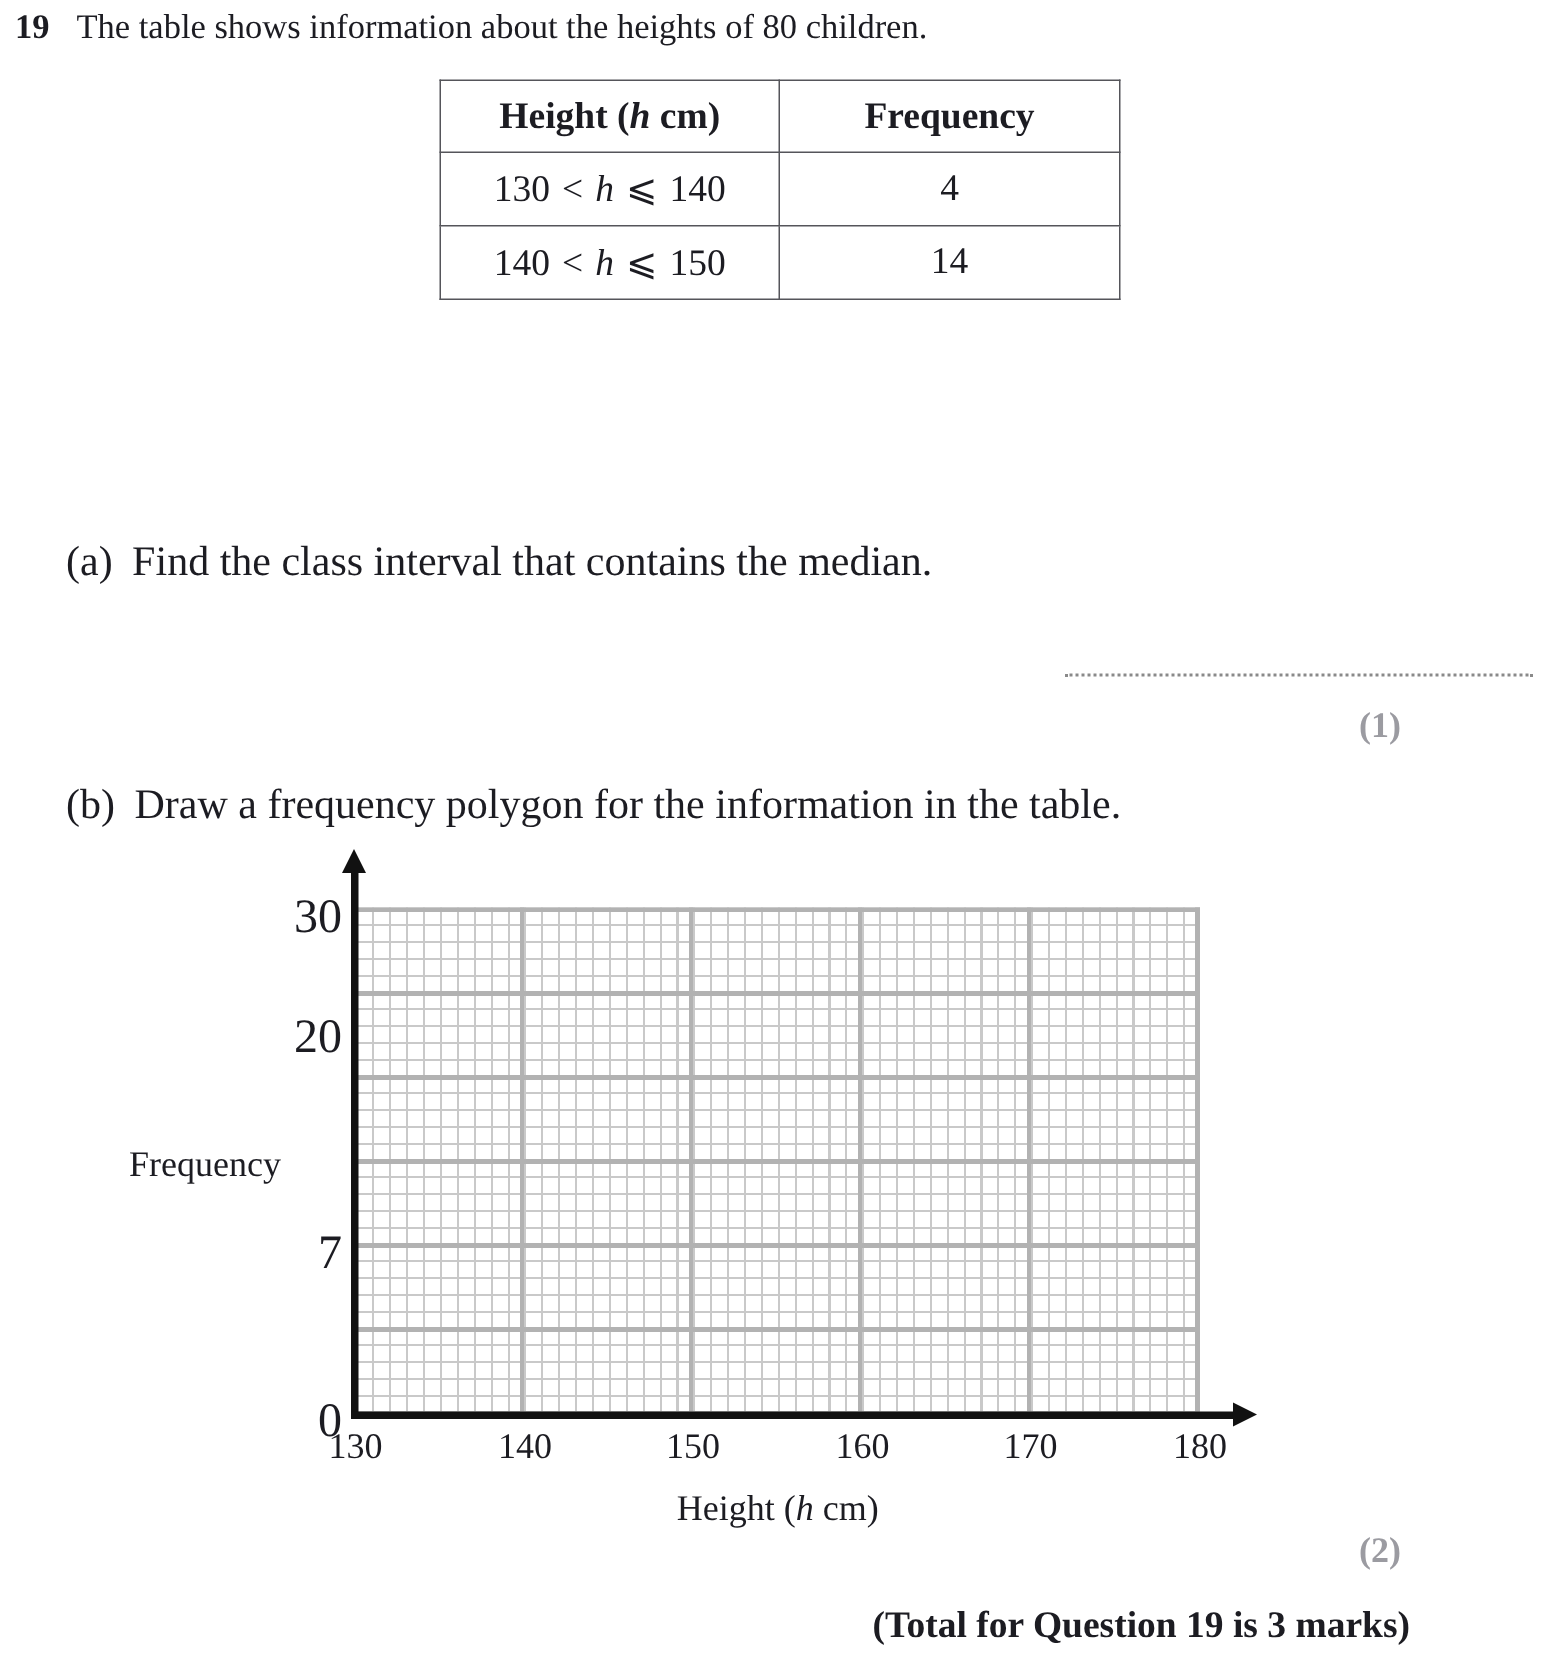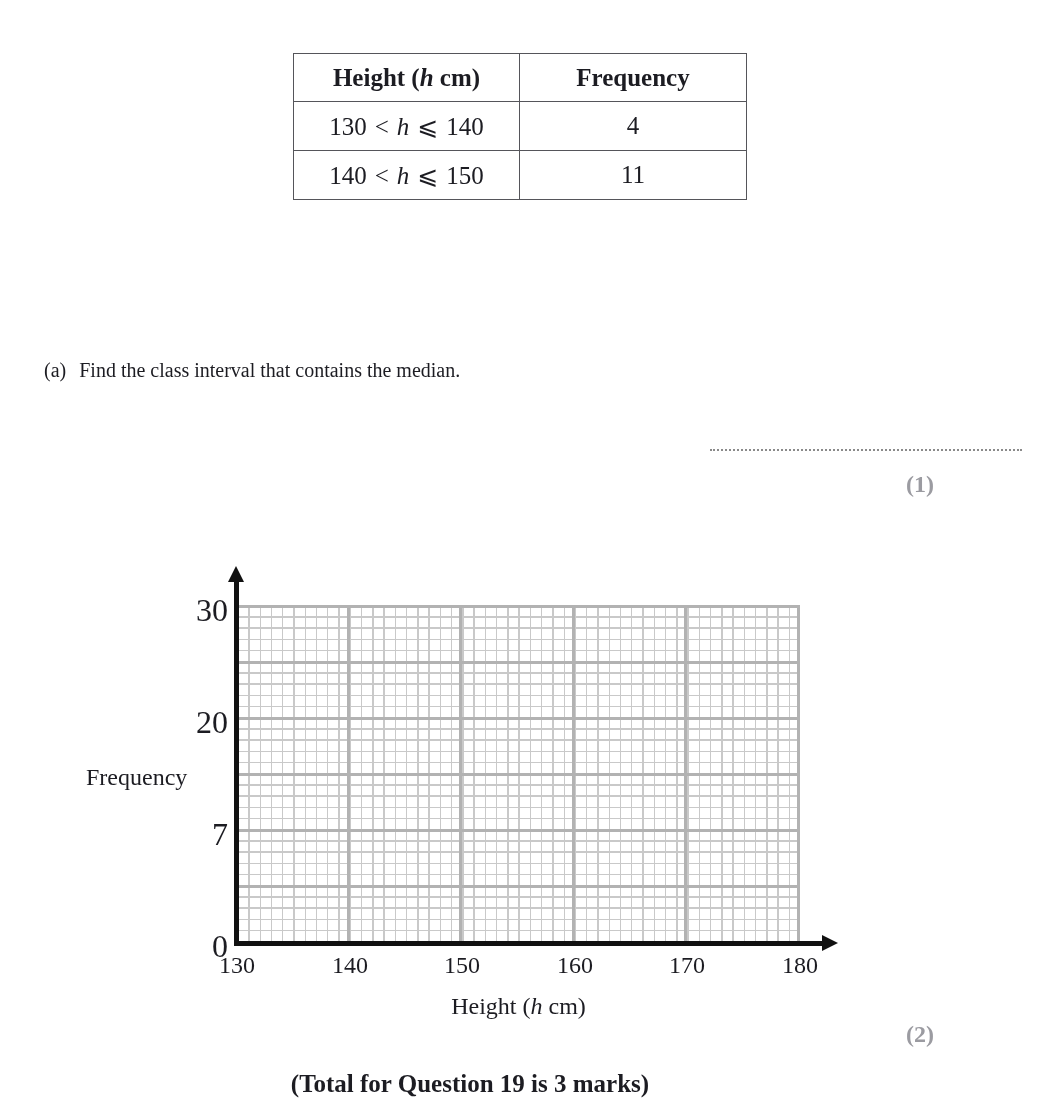--- a/index.html
+++ b/index.html
@@ -22,21 +22,21 @@
     border:1px solid #55555a; text-align:center; vertical-align:middle;
     font-size:25px; background:#ffffff;
   }
   .freq-table th { width:223px; height:45px; font-weight:bold; }
   .freq-table th.fcol { width:224px; }
   .freq-table td { height:46px; font-weight:normal; }
   .var { font-style:italic; }
   .op  { padding:0 8px; }
 
   
-  .partline { left:44px; font-size:20px; }
+  .partline { left:44px; font-size:28px; }
   .plabel { margin-right:13px; }
 
   .dotline {
     left:710px; top:449px; width:312px; height:0;
     border-bottom:2.5px dotted #8a8a8a;
   }
   .marks {
     width:60px; text-align:center; font-size:24px; font-weight:bold;
     color:#9b9ba1;
   }
@@ -57,68 +57,74 @@
     border-left:8px solid transparent; border-right:8px solid transparent;
     border-bottom:16px solid #111111;
   }
   .xarrow {
     left:822px; top:935px; width:0; height:0;
     border-top:8px solid transparent; border-bottom:8px solid transparent;
     border-left:16px solid #111111;
   }
   .ytick { left:178px; width:50px; text-align:right; font-size:32px; }
   .ytick.t0 { top:592px; }
-  .ytick.t1 { top:704px;text-align:right; }
+  .ytick.t1 { top:672px;text-align:right; }
   .ytick.t2 { top:816px; }
   .ytick.t3 { top:928px; }
   .xtick { width:64px; text-align:center; font-size:24px; top:952px; }
   .xtick.t0 { left:205px; }
   .xtick.t1 { left:318px; }
   .xtick.t2 { left:430px; }
   .xtick.t3 { left:543px; }
   .xtick.t4 { left:655px; }
   .xtick.t5 { left:768px; }
   .ylabel { left:86px; top:764px; font-size:24px; }
   .xlabel { left:237px; top:993px; width:563px; text-align:center; font-size:24px; }
 
   .total {
-    left:0; right:100px; text-align:center; top:1070px;
+    left:0; right:100px; text-align:right; top:1070px;
     font-size:25px; font-weight:bold;
   }
 </style>
 </head>
 <body>
 
 <div class="page">
 
+  <div class="abs qline">
+    <span class="qnum">19</span><span>The table shows information about the heights of 80 children.</span>
+  </div>
 
   <table class="abs freq-table">
     <tbody>
         <tr>
       <th><span>Height (</span><span class="var">h</span><span> cm)</span></th>
       <th class="fcol">Frequency</th>
     </tr>
     <tr>
       <td><span>130</span><span class="op">&lt;</span><span class="var">h</span><span class="op">⩽</span><span>140</span></td>
       <td>4</td>
     </tr>
     <tr>
       <td><span>140</span><span class="op">&lt;</span><span class="var">h</span><span class="op">⩽</span><span>150</span></td>
-      <td>11</td>
+      <td>14</td>
     </tr>
   </tbody>
     </table>
 
   <div class="abs partline" style="top:359px;">
     <span class="plabel">(a)</span><span>Find the class interval that contains the median.</span>
   </div>
 
   <div class="abs dotline"></div>
   <div class="abs marks" style="left:890px; top:471px;">(1)</div>
 
+  <div class="abs partline" style="top:521px;">
+    <span class="plabel">(b)</span><span>Draw a frequency polygon for the information in the table.</span>
+  </div>
 
   <div class="abs grid"></div>
   <div class="abs yaxis"></div>
   <div class="abs xaxis"></div>
   <div class="abs yarrow"></div>
   <div class="abs xarrow"></div>
 
   <div class="abs ytick t0">30</div>
   <div class="abs ytick t1">20</div>
   <div class="abs ytick t2">7</div>

